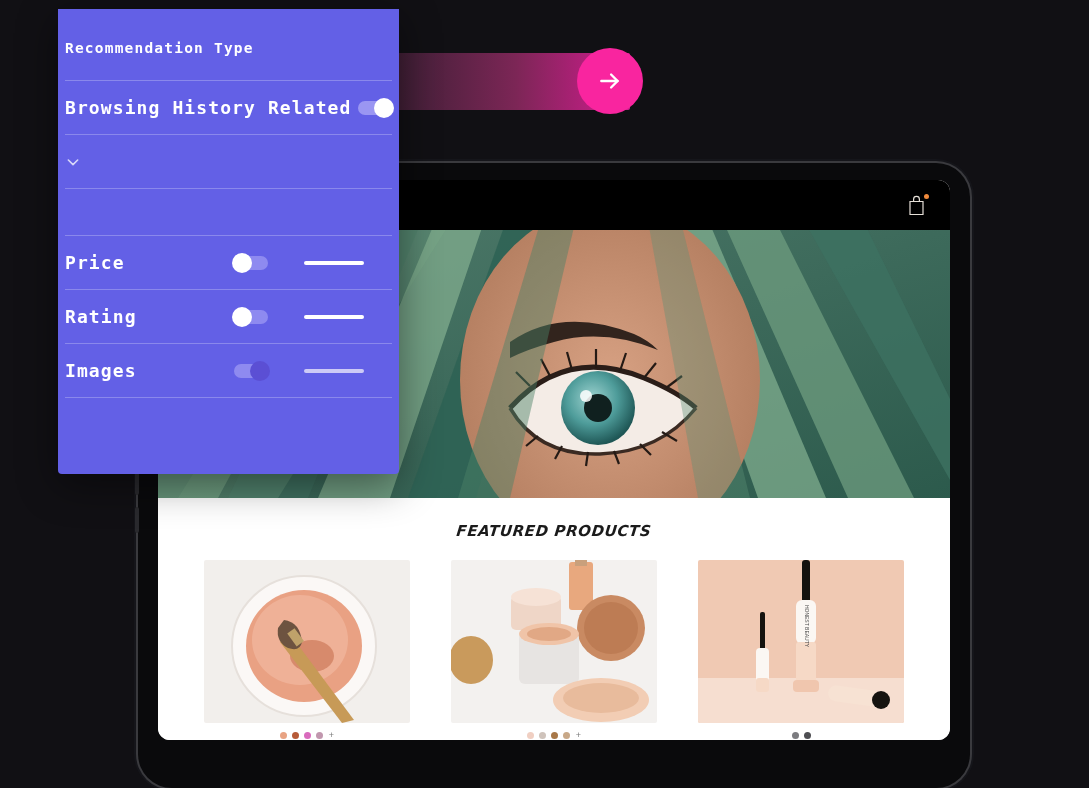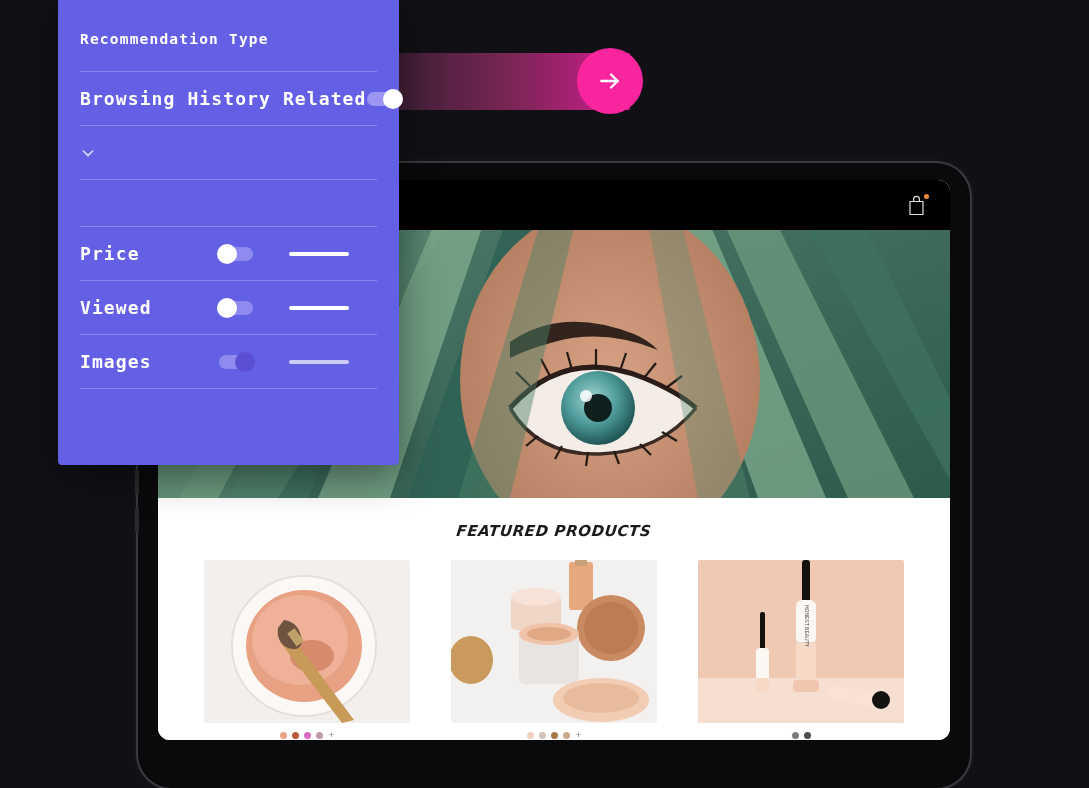--- a/index.html
+++ b/index.html
@@ -80,26 +80,26 @@
     display:flex;justify-content:center;gap:41px;margin-top:20px;
   }
   .prod{width:206px;}
   .prod-img{width:206px;height:163px;border-radius:2px;overflow:hidden;position:relative;}
   .swatches{display:flex;justify-content:center;align-items:center;gap:5px;margin-top:9px;}
   .sw{width:7px;height:7px;border-radius:50%;display:block;}
   .sw-plus{font-size:9px;color:#7d7d7d;line-height:7px;margin-left:1px;}
 
   
   .panel{
-    position:absolute;left:58px;top:0;width:341px;height:465px;
+    position:absolute;left:58px;top:9px;width:341px;height:465px;
     background:#6360e6;
     border-radius:0 0 4px 4px;
     box-shadow:0 10px 40px rgba(0,0,0,.45);
     z-index:20;
-    padding:0 22px;box-sizing:border-box;
+    padding:0 7px;box-sizing:border-box;
   }
   .panel-title{
     font-family:"DejaVu Sans Mono","Liberation Mono",monospace;
     color:#ffffff;font-size:14.5px;font-weight:bold;letter-spacing:1.2px;
     padding-top:31px;padding-bottom:24px;
   }
   .rule{height:1px;background:rgba(255,255,255,.25);}
   .panel-row{
     display:flex;align-items:center;height:53px;
   }
@@ -351,21 +351,21 @@
         <span class="toggle off">
           <span class="track"></span>
           <span class="knob"></span>
         </span>
         <span class="slider bright"></span>
       </span>
     </div>
     <div class="rule"></div>
 
     <div class="panel-row">
-      <span class="row-label">Viewed</span>
+      <span class="row-label">Rating</span>
       <span class="ctrl-wrap">
         <span class="toggle off">
           <span class="track"></span>
           <span class="knob"></span>
         </span>
         <span class="slider bright"></span>
       </span>
     </div>
     <div class="rule"></div>
 

